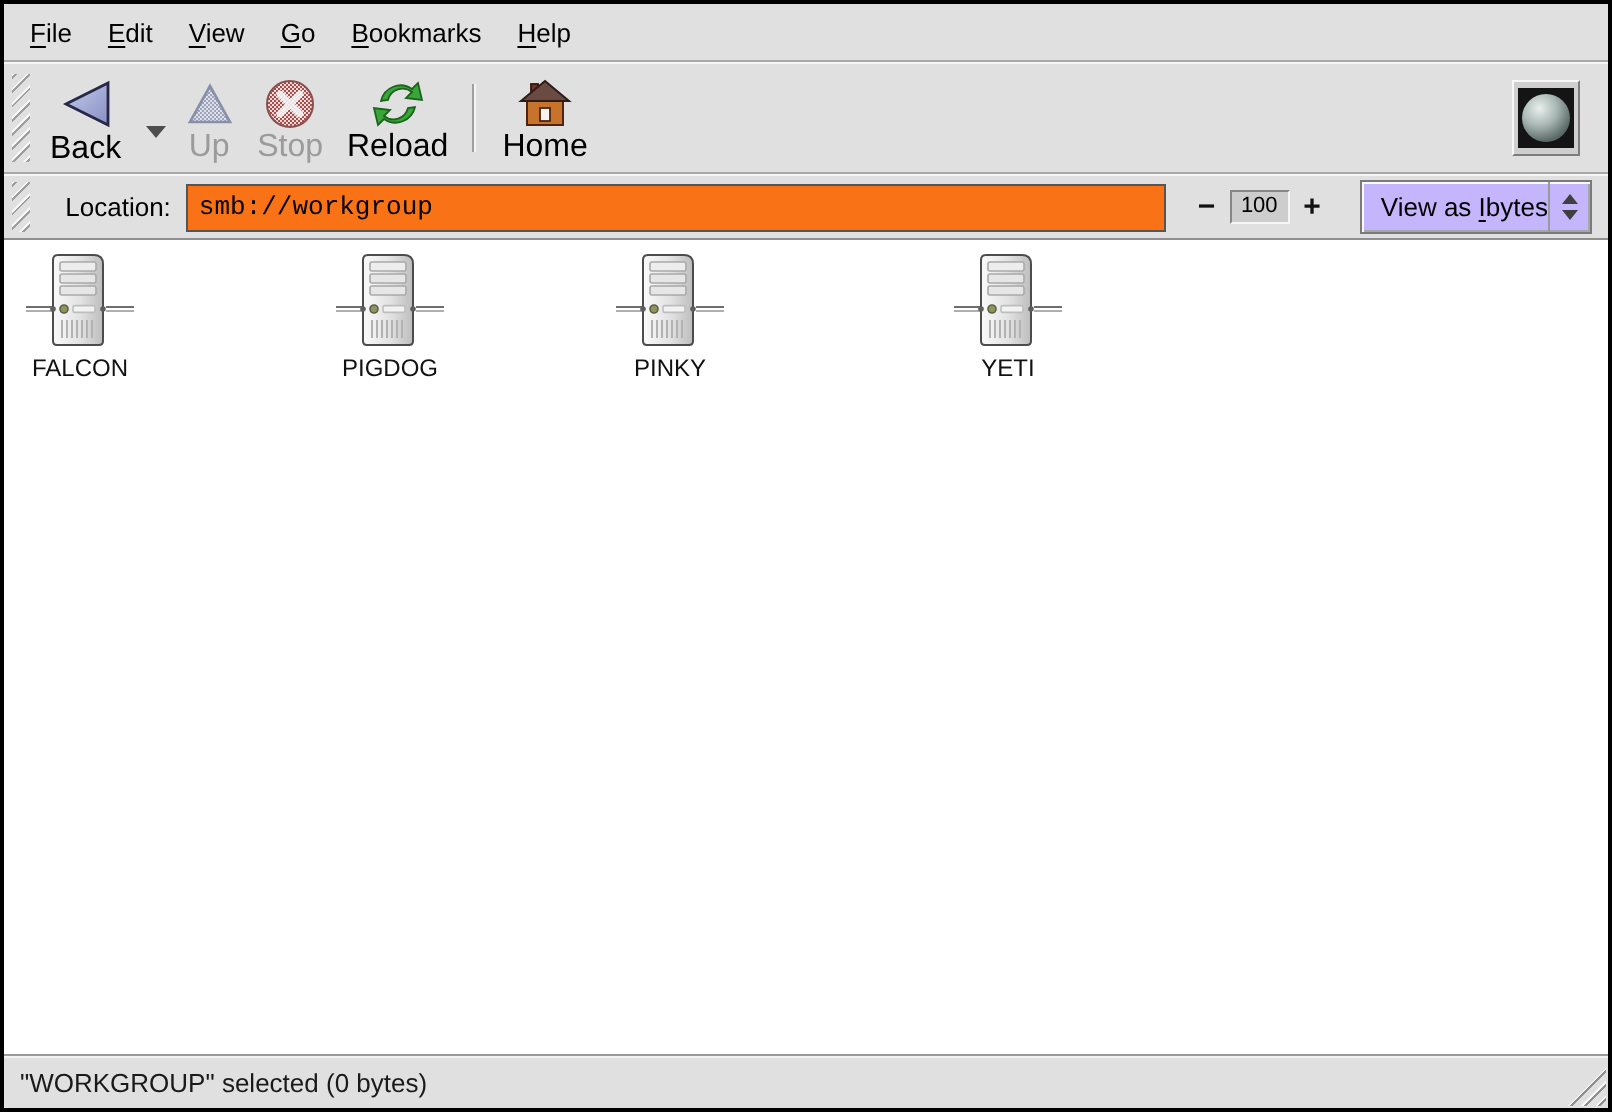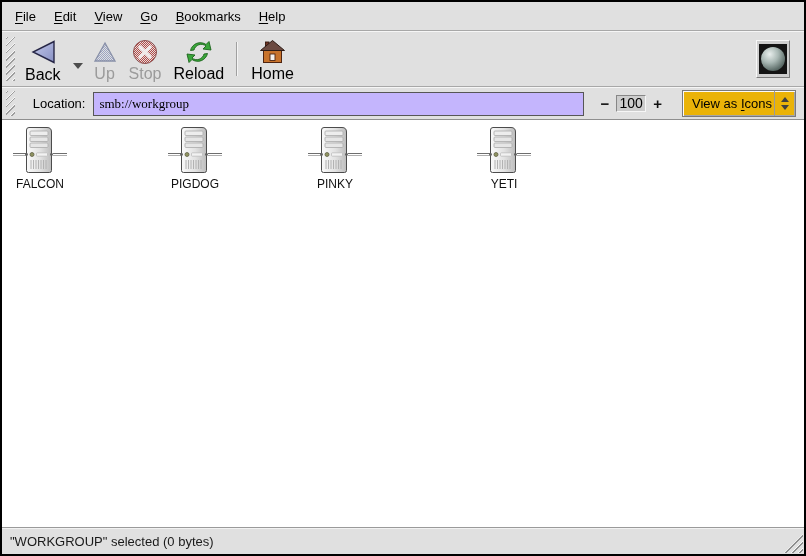--- a/index.html
+++ b/index.html
@@ -84,41 +84,41 @@
     background: #e0e0e0;
     border-top: 1px solid #f6f6f6;
     border-bottom: 1px solid #8f8f8f;
     padding: 0 8px 0 2px;
   }
   .locationbar .grip { align-self: stretch; margin: 3px 6px 3px 2px; }
   .loc-label { font-size: 13px; color: #000000; margin: 0 8px 0 12px; }
   .loc-input {
     width: 508px; height: 24px;
     border: 1px solid #565656;
-    background: #c4b5fd; color: #000;
-    font-family: Liberation Serif, serif;
+    background: #f97316; color: #000;
+    font-family: Liberation Mono, monospace;
     font-size: 13px; padding: 0 5px;
     outline: none;
   }
   .zoom-ctl { display: flex; align-items: center; margin: 0 6px 0 12px; }
   .zoom-btn {
     font-size: 15px; font-weight: bold; color: #111;
     padding: 0 4px; line-height: 16px; background: none; border: none;
     font-family: "Liberation Sans", "DejaVu Sans", sans-serif;
   }
   .zoom-level {
     min-width: 30px; height: 17px; margin: 0 3px;
     background: #cdcdcd;
     border-top: 1px solid #878787; border-left: 1px solid #878787;
     border-bottom: 1px solid #f6f6f6; border-right: 1px solid #f6f6f6;
-    font-size: 14px; text-align: center; line-height: 15px; color: #000;
+    font-size: 11px; text-align: center; line-height: 15px; color: #000;
   }
   .viewas {
     margin-left: 10px; height: 27px; width: 118px;
-    background: #eab308;
+    background: #c4b5fd;
     border: 1px solid #7a7a7a;
     box-shadow: inset 1px 1px 0 #fafafa, inset -1px -1px 0 #a6a6a6;
     display: flex; align-items: stretch;
     font-size: 13px; color: #000;
   }
   .viewas-label { flex: 1; display: flex; align-items: center; padding-left: 9px; white-space: pre; }
   .viewas-arrows {
     width: 21px; border-left: 1px solid #9a9a9a;
     display: flex; flex-direction: column; align-items: center; justify-content: center; gap: 3px;
   }
@@ -291,21 +291,21 @@
   <div class="locationbar">
     <div class="grip"></div>
     <span class="loc-label">Location:</span>
     <input class="loc-input" type="text" value="smb://workgroup" style="">
     <div class="zoom-ctl">
       <button class="zoom-btn">−</button>
       <div class="zoom-level">100</div>
       <button class="zoom-btn">+</button>
     </div>
     <div class="viewas">
-      <span class="viewas-label"><span>View as </span><span class="mn">I</span><span>cons</span></span>
+      <span class="viewas-label"><span>View as </span><span class="mn">I</span><span>bytes</span></span>
       <span class="viewas-arrows">
         <span class="tri-up"></span>
           <span class="tri-down"></span>
       </span>
     </div>
   </div>
 
   <div class="content">
     <div class="icon-cell" style="left:-8px">
       <svg class="glyph" viewBox="0 0 56 48">

